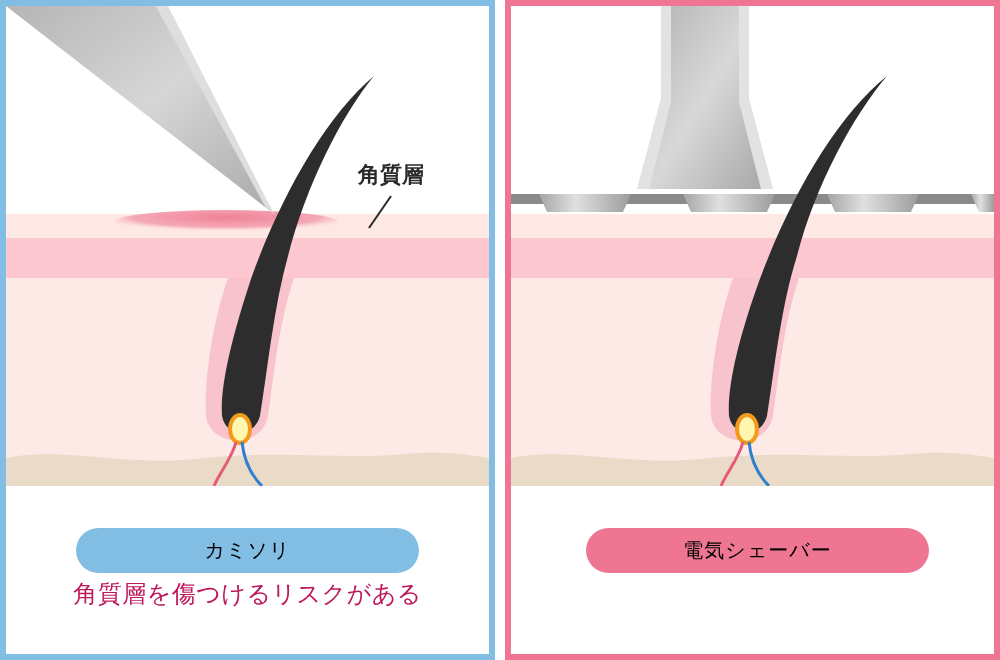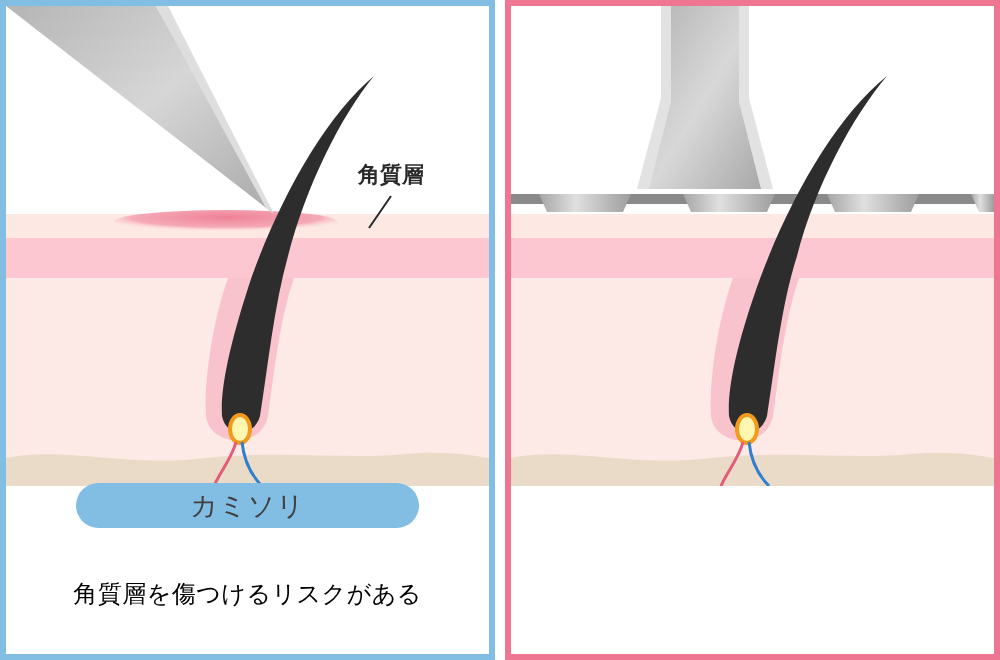--- a/index.html
+++ b/index.html
@@ -3,26 +3,26 @@
   <meta charset="utf-8">
   <style>
     html, body { margin: 0; padding: 0; background: #ffffff; }
     body { width: 1000px; height: 660px; position: relative; overflow: hidden;
            font-family: "DejaVu Sans", "Liberation Sans", sans-serif; }
     .panel { position: absolute; top: 0; width: 495px; height: 660px; box-sizing: border-box;
              border: 6px solid; background: #ffffff; overflow: hidden; }
     .panel.left { left: 0; border-color: #82bde3; }
     .panel.right { left: 505px; border-color: #ee7693; }
     .panel svg.illus { position: absolute; left: 0; top: 0; width: 483px; height: 480px; display: block; }
-    .pill { position: absolute; top: 477px; height: 45px; border-radius: 23px; color: #404040;
-            font-size: 27px; line-height: 45px; text-align: center; letter-spacing: 1px; }
+    .pill { position: absolute; top: 522px; height: 45px; border-radius: 23px; color: #000000;
+            font-size: 20px; line-height: 45px; text-align: center; letter-spacing: 1px; }
     .left .pill { left: 70px; width: 343px; background: #82bde3; }
     .right .pill { left: 75px; width: 343px; background: #ee7693; }
     .caption { position: absolute; top: 572px; left: 0; width: 483px; text-align: center;
-               font-size: 24px; color: #000000; letter-spacing: 0.5px; }
+               font-size: 24px; color: #be185d; letter-spacing: 0.5px; }
     .label-kaku { position: absolute; left: 352px; top: 154px; font-size: 22px; color: #2a2a2a; font-weight: bold; text-align: center; }
   </style>
 </head>
 <body>
 
 <div class="panel left">
   <svg class="illus" viewBox="0 0 483 480">
     <defs>
       <linearGradient id="bladeGrad" x1="0" y1="0" x2="1" y2="1">
         <stop offset="0" stop-color="#b5b5b5"></stop>
@@ -94,13 +94,14 @@
 
     <path d="M222 272 C 205 320, 198 380, 200 410 C 203 440, 255 445, 262 410 C 268 370, 272 320, 288 272 Z" fill="#f9c3cd"></path>
 
     <path d="M376 70 C 326 110, 280 190, 250 270 C 228 330, 216 380, 218 410 C 222 432, 250 432, 256 410 C 264 360, 270 300, 286 250 C 304 180, 342 110, 376 70 Z" fill="#2d2d2d"></path>
 
     <ellipse cx="236" cy="423" rx="10" ry="14" fill="#fff6b0" stroke="#f39a1c" stroke-width="4"></ellipse>
 
     <path d="M232 436 C 228 452, 216 466, 210 480" stroke="#e35b79" stroke-width="3" fill="none"></path>
     <path d="M238 436 C 240 456, 248 470, 258 480" stroke="#2f7fcf" stroke-width="3" fill="none"></path>
   </svg>
+  <div class="pill">電気シェーバー</div>
 </div>
 
 </body></html>

